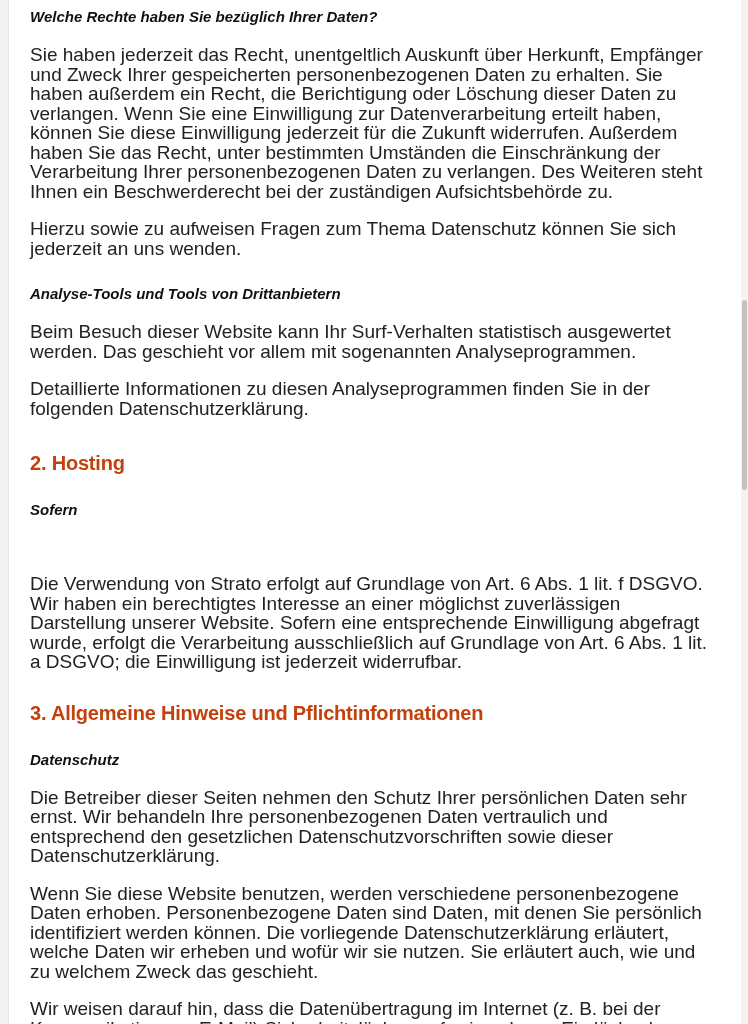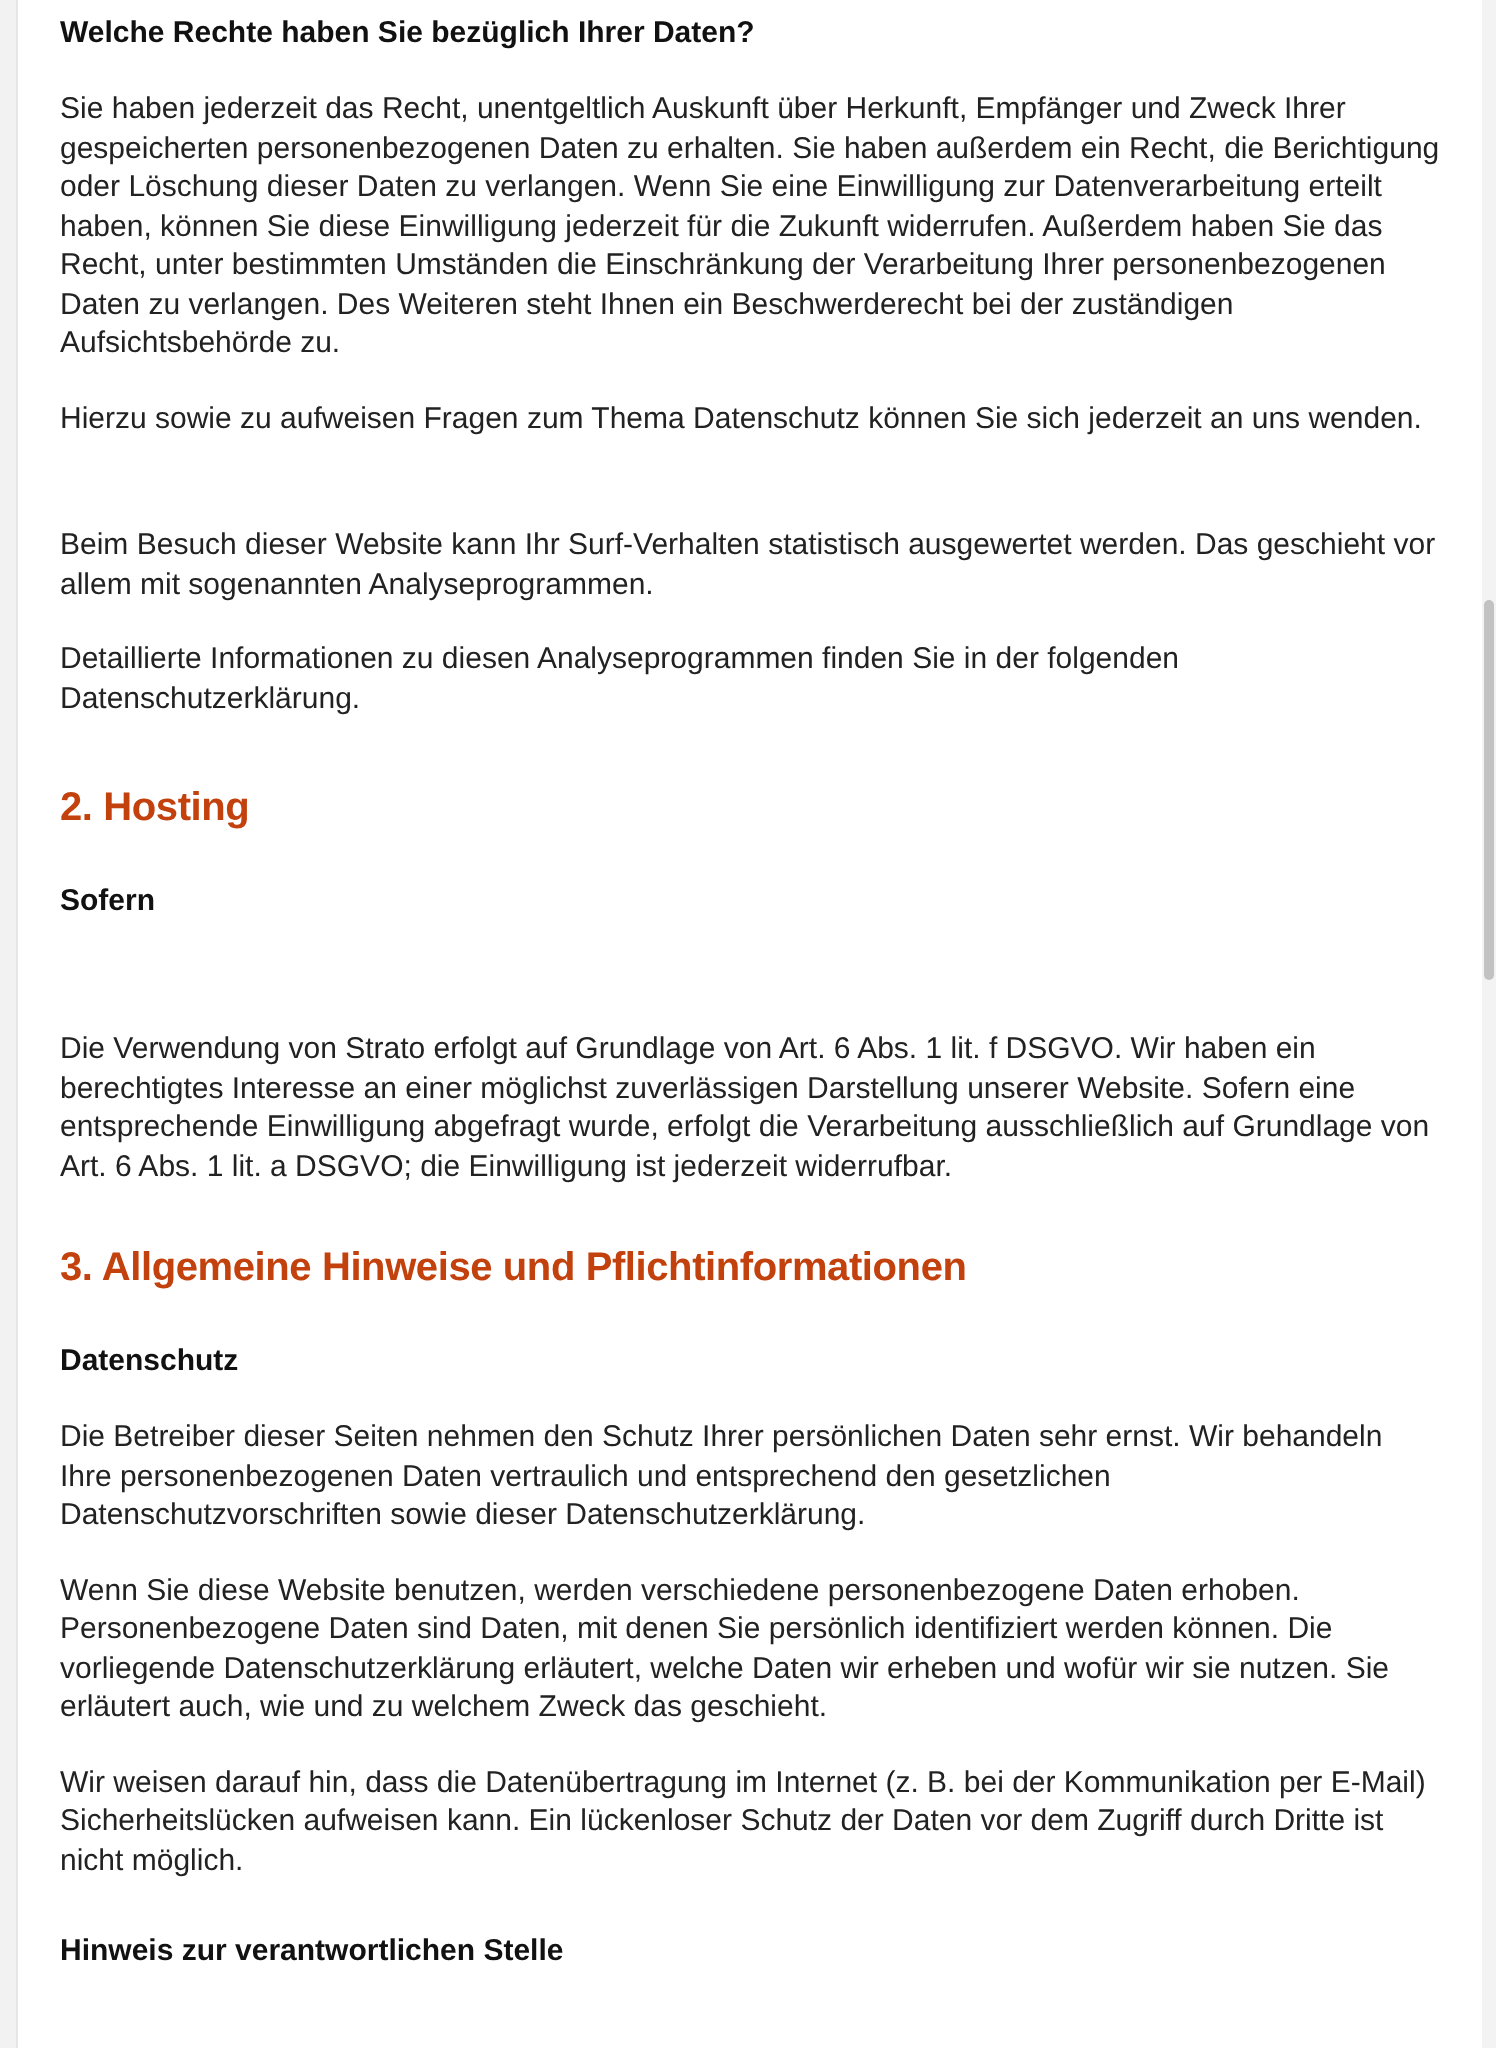--- a/index.html
+++ b/index.html
@@ -46,32 +46,33 @@
     padding: 0 20px 0 21px;
     box-sizing: border-box;
   }
   h3.sub {
     font-size: 15px;
     line-height: 20px;
     font-weight: bold;
     margin: 0 0 0 0;
     padding: 0;
     color: #111111;
+    font-style: italic;
   }
   h2.major {
     font-size: 20px;
     line-height: 30px;
     font-weight: bold;
     margin: 0;
     padding: 0;
     color: #c2410c;
     letter-spacing: -0.2px;
   }
   p.body {
-    font-size: 15px;
+    font-size: 19px;
     line-height: 19.5px;
     margin: 0;
     padding: 0;
     color: #222222;
   }
   a.link {
     color: #2f6fb0;
     text-decoration: underline;
     word-break: break-all;
   }
@@ -91,20 +92,21 @@
   <div class="sp-top"></div>
 
   <h3 class="sub">Welche Rechte haben Sie bezüglich Ihrer Daten?</h3>
   <div class="sp-18"></div>
   <p class="body">Sie haben jederzeit das Recht, unentgeltlich Auskunft über Herkunft, Empfänger und Zweck Ihrer gespeicherten personenbezogenen Daten zu erhalten. Sie haben außerdem ein Recht, die Berichtigung oder Löschung dieser Daten zu verlangen. Wenn Sie eine Einwilligung zur Datenverarbeitung erteilt haben, können Sie diese Einwilligung jederzeit für die Zukunft widerrufen. Außerdem haben Sie das Recht, unter bestimmten Umständen die Einschränkung der Verarbeitung Ihrer personenbezogenen Daten zu verlangen. Des Weiteren steht Ihnen ein Beschwerderecht bei der zuständigen Aufsichtsbehörde zu.</p>
   <div class="sp-18"></div>
   <p class="body">Hierzu sowie zu aufweisen Fragen zum Thema Datenschutz können Sie sich jederzeit an uns wenden.</p>
 
   <div class="sp-26"></div>
 
+  <h3 class="sub">Analyse-Tools und Tools von Drittanbietern</h3>
   <div class="sp-18"></div>
   <p class="body">Beim Besuch dieser Website kann Ihr Surf-Verhalten statistisch ausgewertet werden. Das geschieht vor allem mit sogenannten Analyseprogrammen.</p>
   <div class="sp-18"></div>
   <p class="body">Detaillierte Informationen zu diesen Analyseprogrammen finden Sie in der folgenden Datenschutzerklärung.</p>
 
   <div class="sp-30"></div>
 
   <h2 class="major">2. Hosting</h2>
 
   <div class="sp-22"></div>

